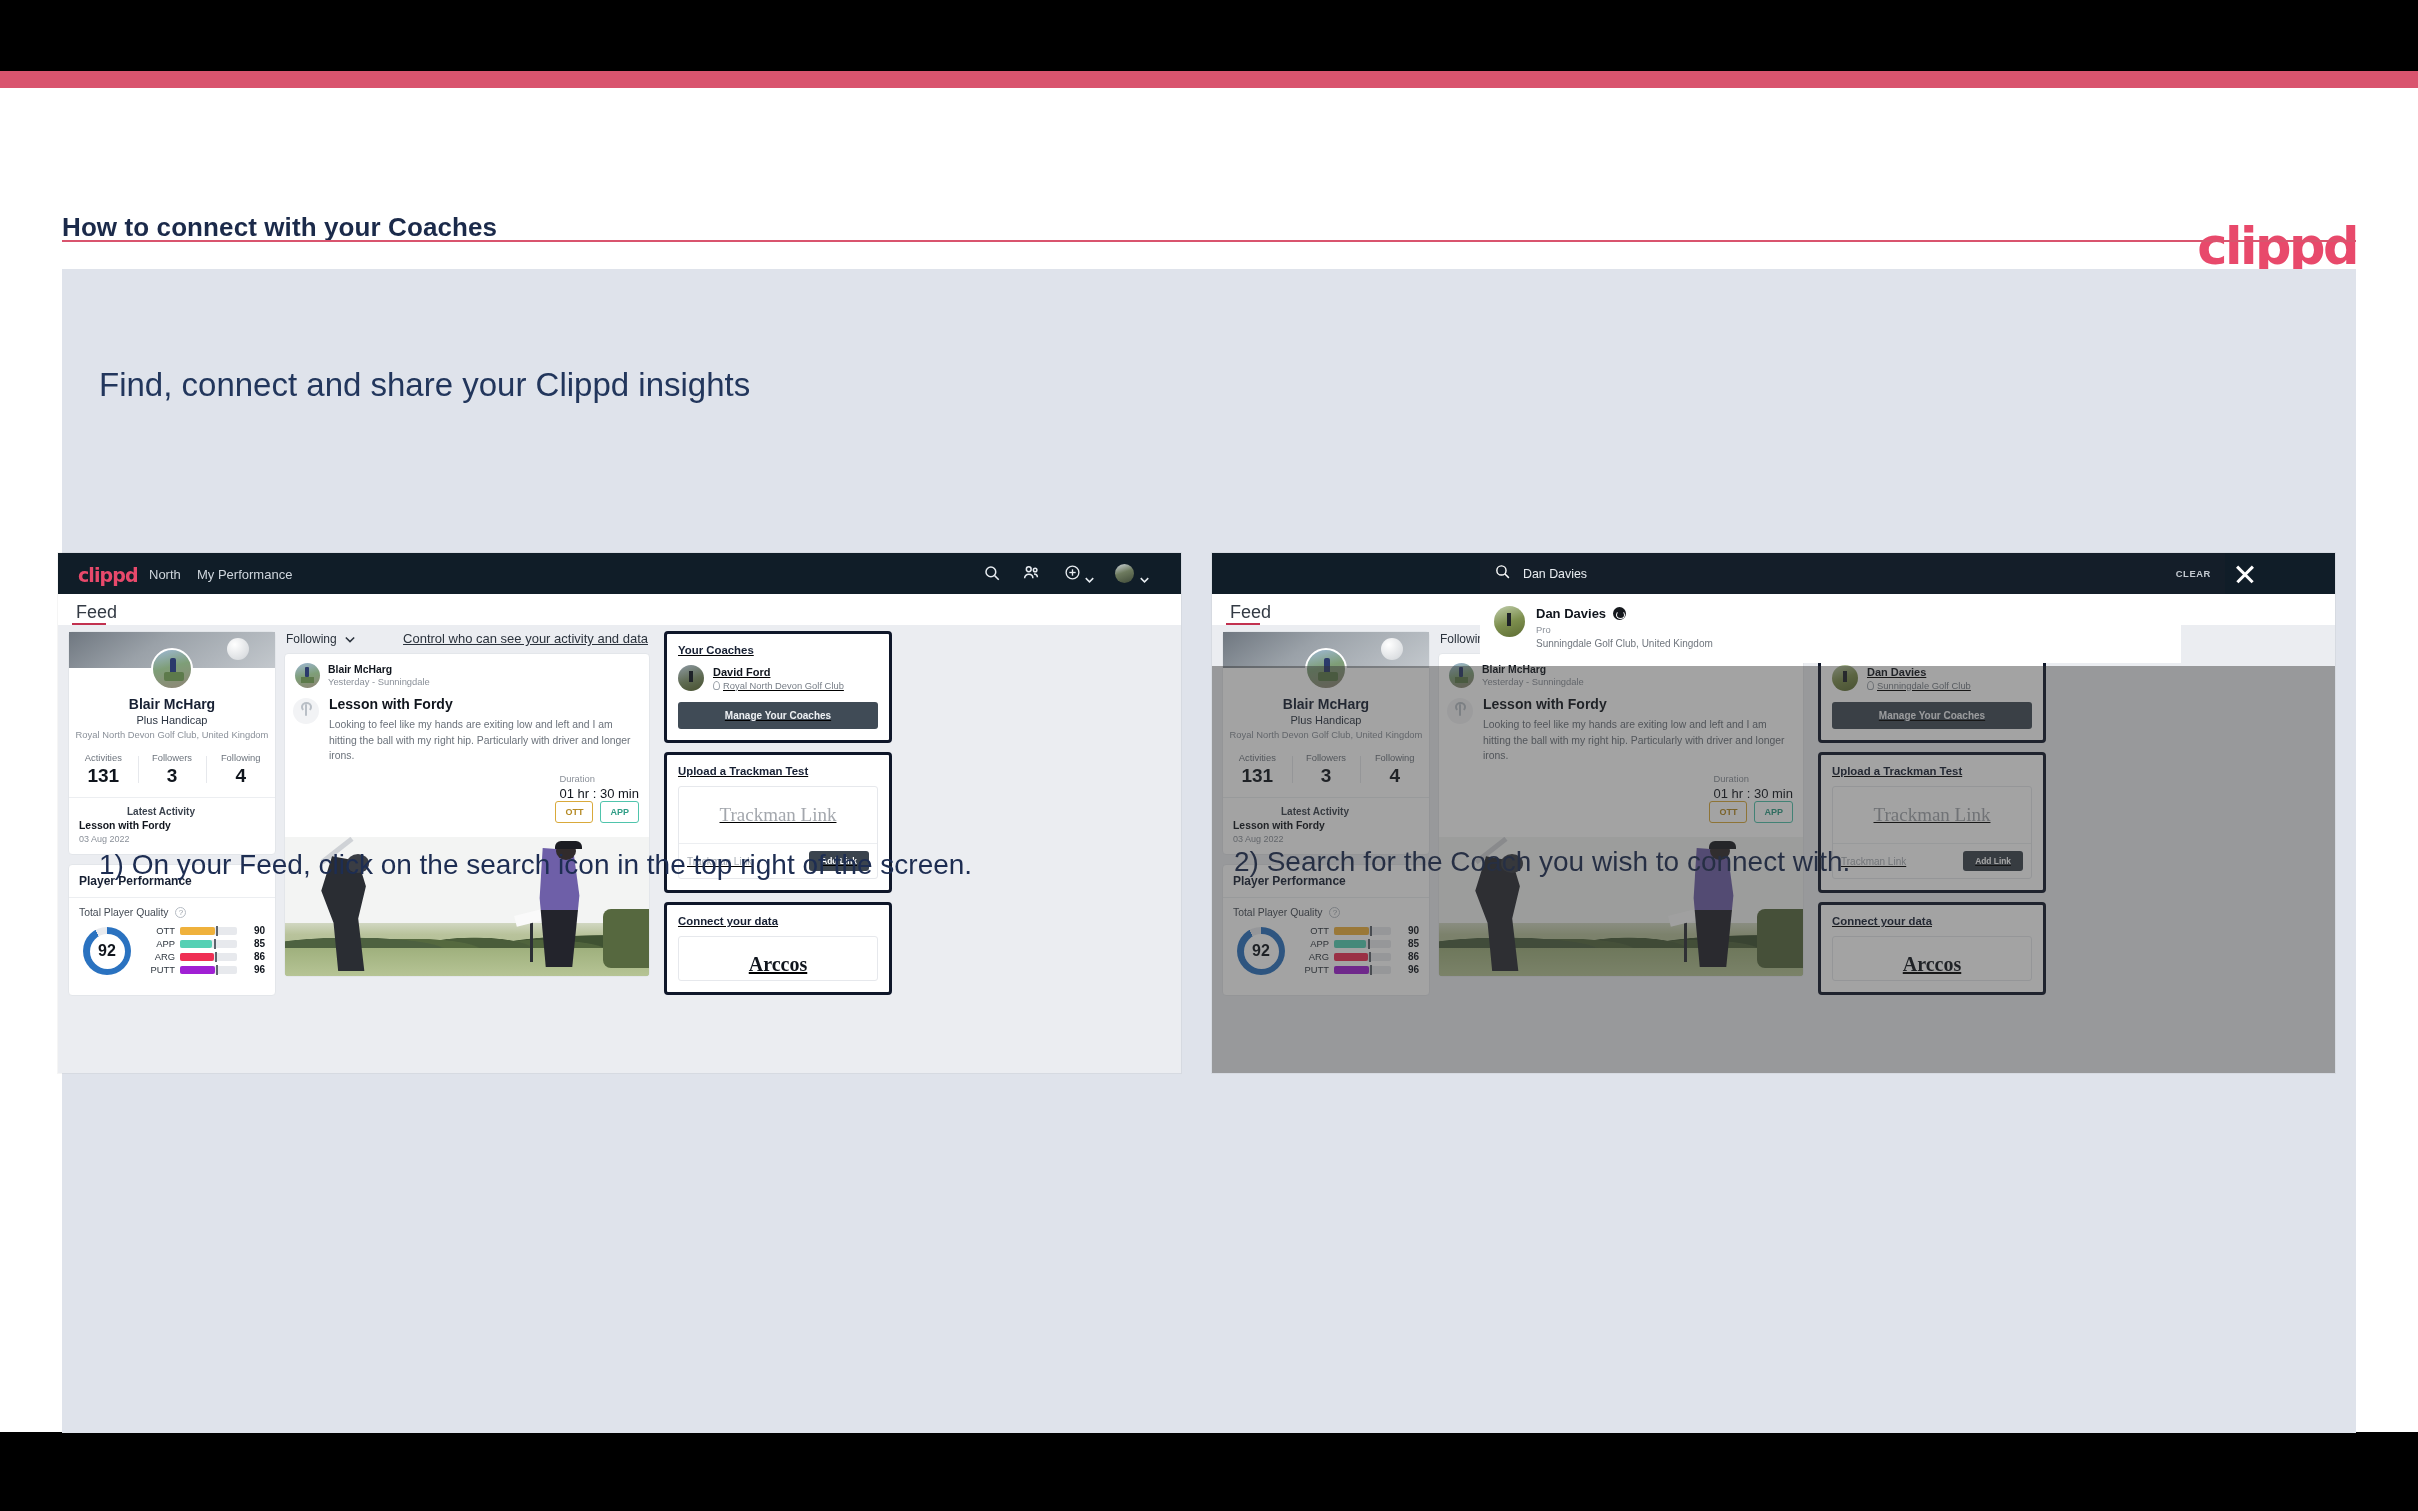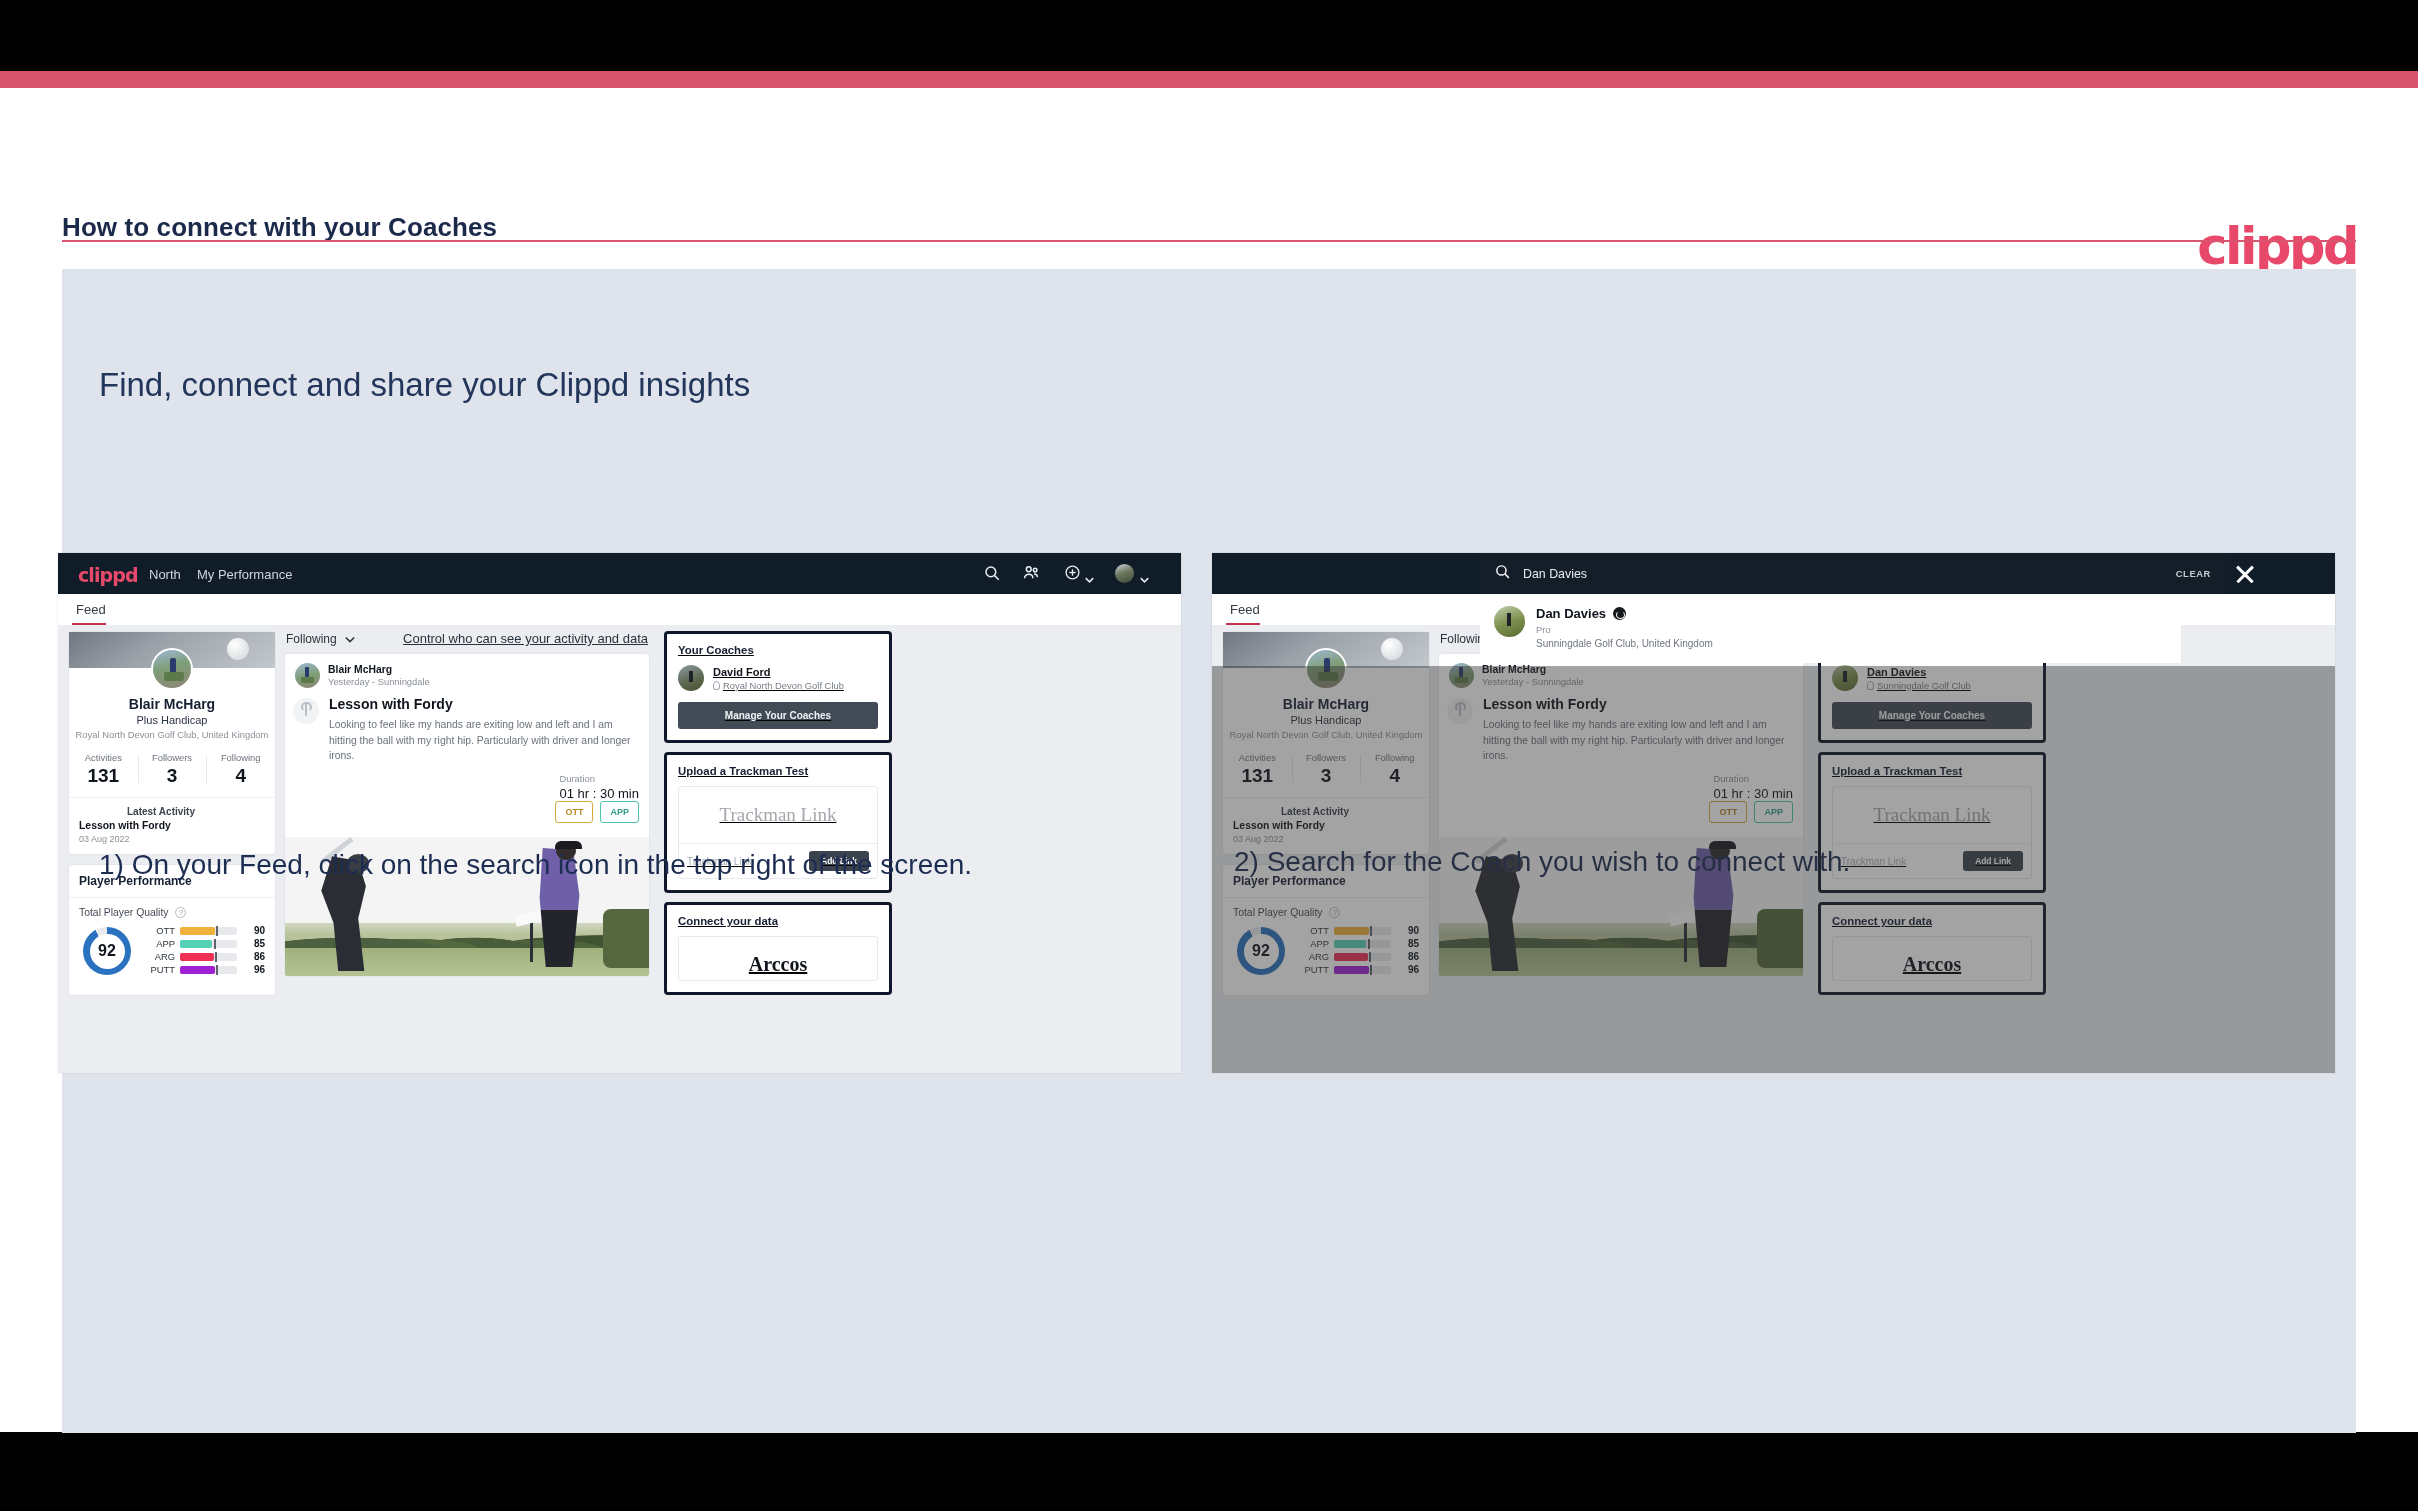--- a/index.html
+++ b/index.html
@@ -52,21 +52,21 @@
   .shot2 { left:1150px; }
 
   .appnav { position:absolute; left:0; top:0; width:100%; height:41px; background:#101d28; }
   .appnav .nlogo { position:absolute; left:20px; top:11px; font-size:19px; font-weight:800;
                    color:#e8496b; letter-spacing:-0.9px; font-family:"DejaVu Sans", sans-serif; }
   .appnav .nlink { position:absolute; top:14px; font-size:13px; color:#cfd6dd; }
   .appnav .nl1 { left:91px; } .appnav .nl2 { left:139px; }
   .appnav .nic { position:absolute; top:11px; color:#e7ecf1; }
 
   .tabbar { position:absolute; left:0; top:41px; width:100%; height:32px; background:#fff; border-bottom:1px solid #e6e8ec; }
-  .tabbar .tb { position:absolute; left:18px; top:8px; font-size:13px; color:#333a44; }
+  .tabbar .tb { position:absolute; left:18px; top:8px; font-size:18px; color:#333a44; }
   .tabbar .tbu { position:absolute; left:14px; top:29px; width:34px; height:3px; background:#c2314f; }
 
   .appbody { position:absolute; left:0; top:72px; width:100%; bottom:0; background:#ebedf1; }
 
   
   .colL { position:absolute; left:10px; top:6px; width:208px; }
   .card { background:#fff; border:1px solid #e3e6ea; border-radius:4px; margin-bottom:9px; }
   .cover { height:36px; background:linear-gradient(145deg,#6f7780 0%,#9aa1a8 40%,#c3c8cd 100%); position:relative; }
   .cover::after{content:"";position:absolute;right:26px;top:6px;width:22px;height:22px;border-radius:50%;
                 background:radial-gradient(circle at 35% 30%,#fff,#cfd3d7);}

